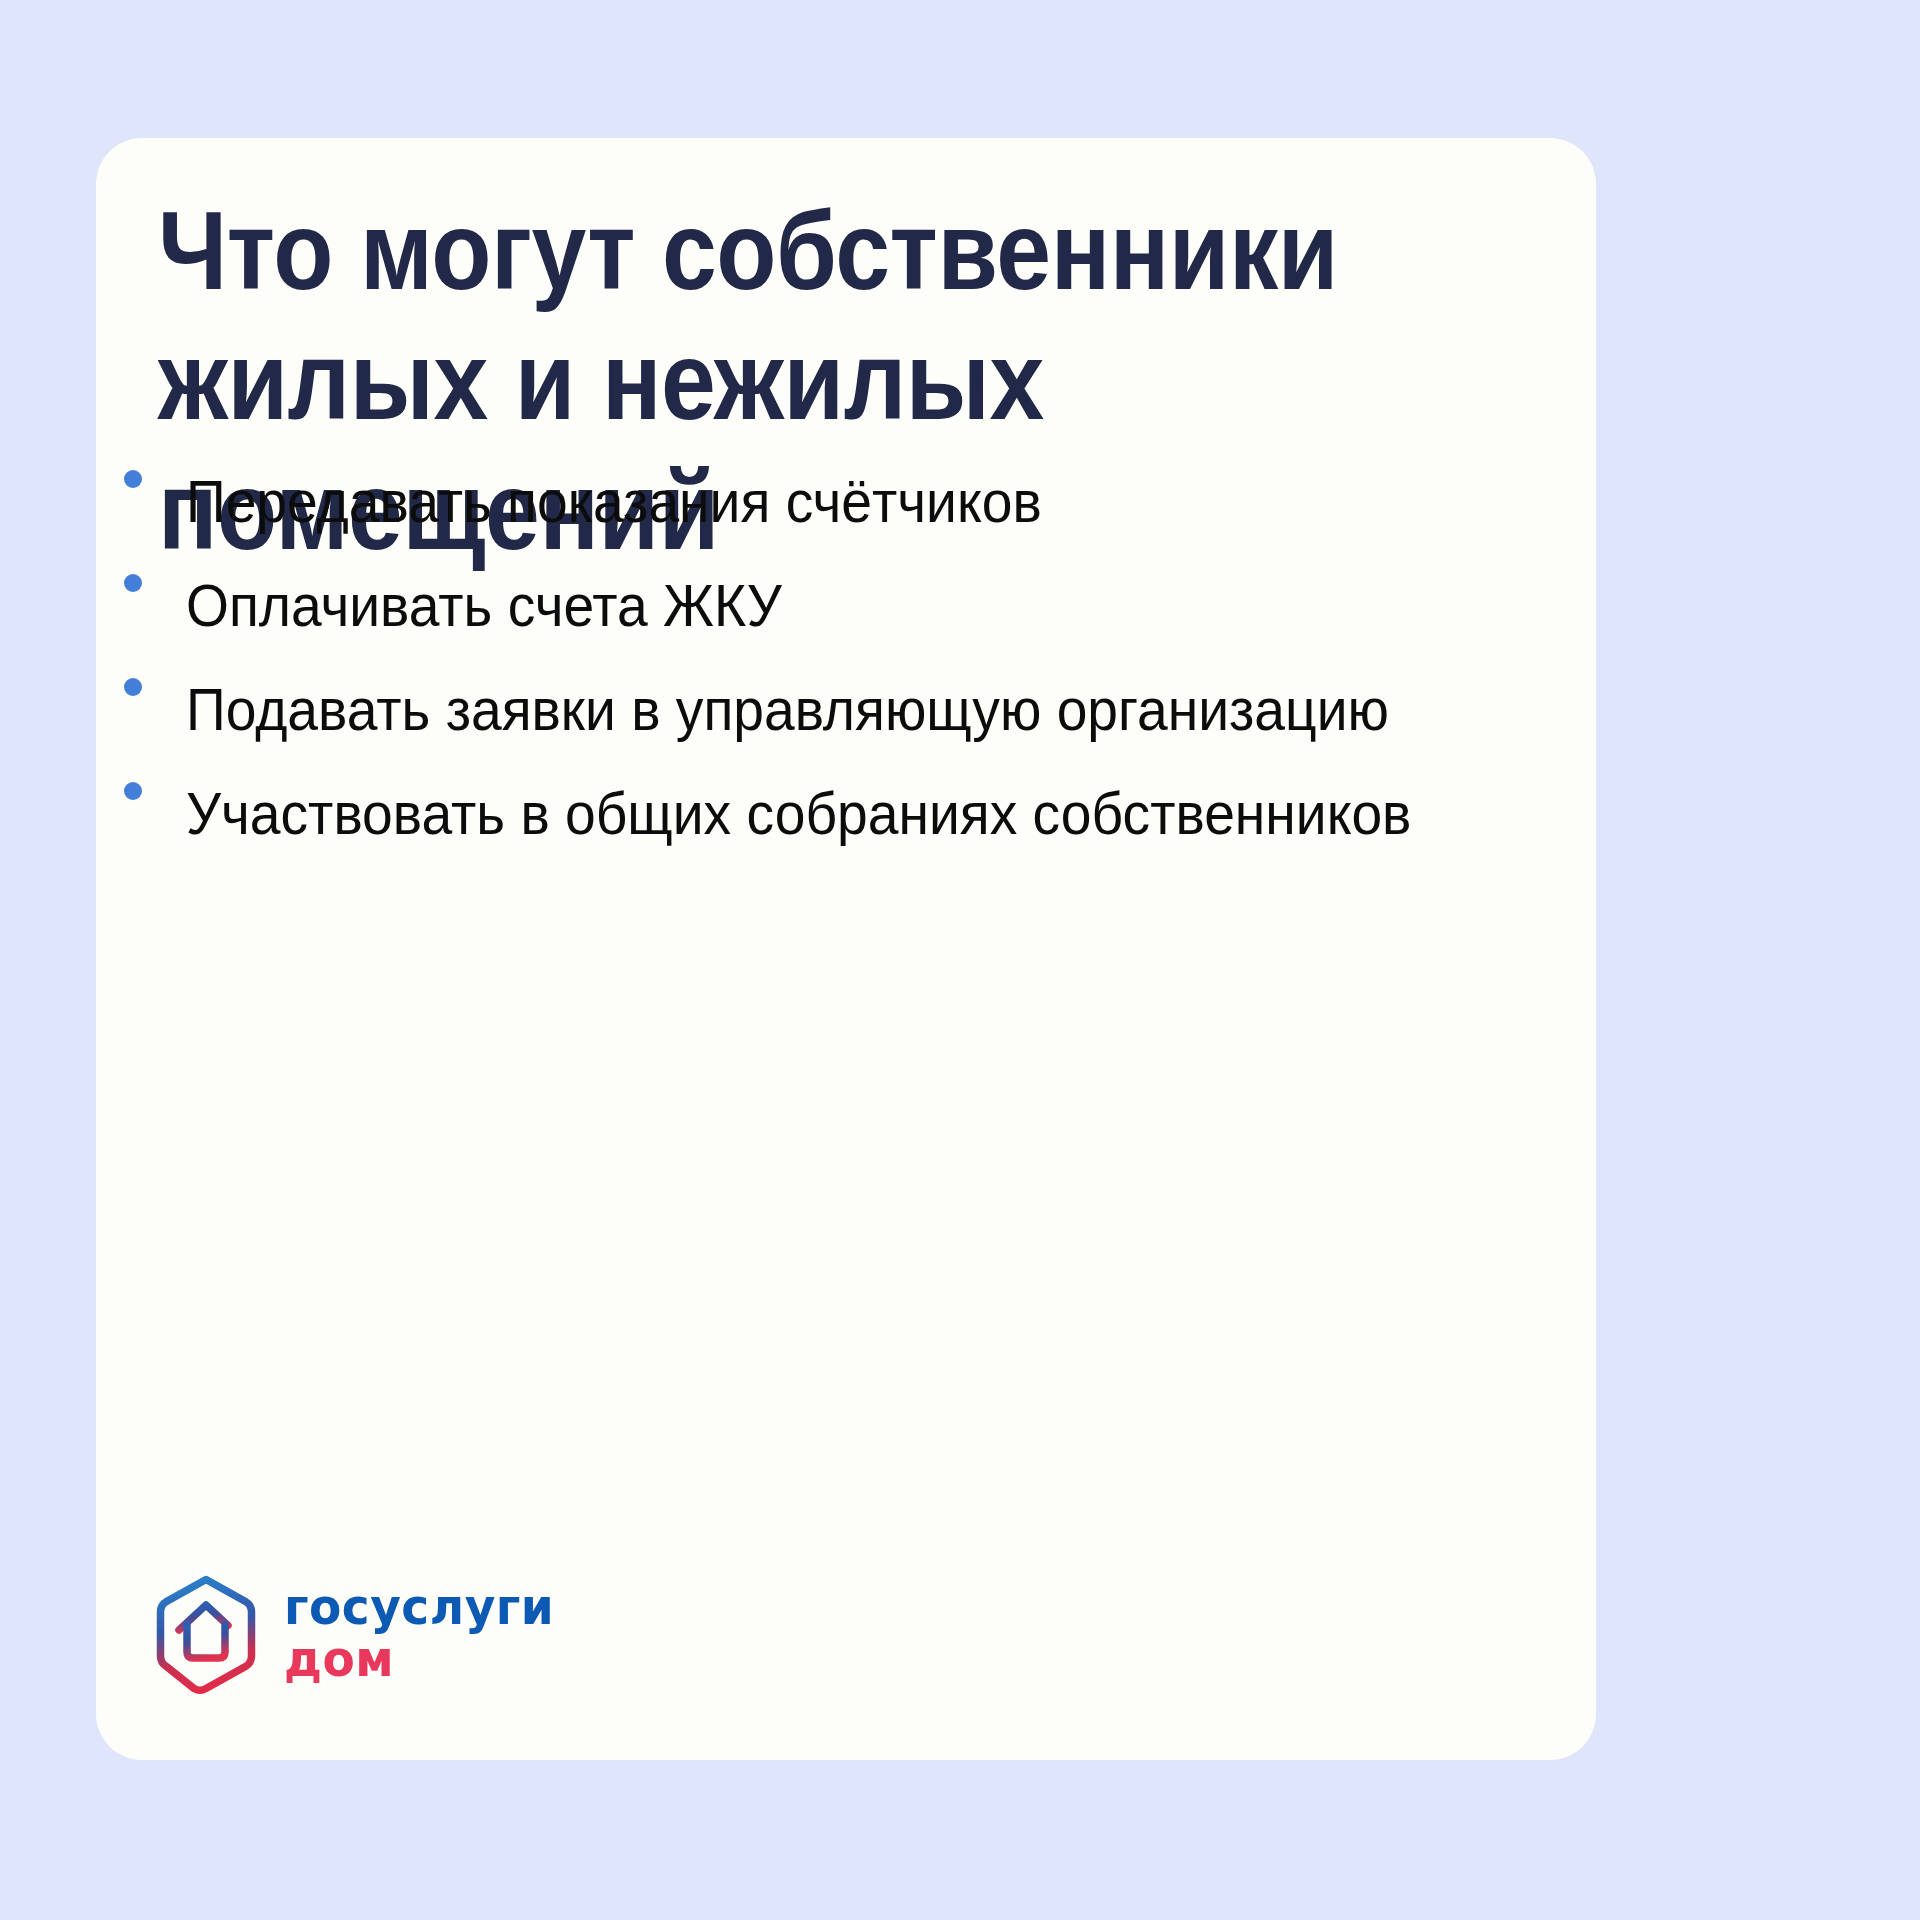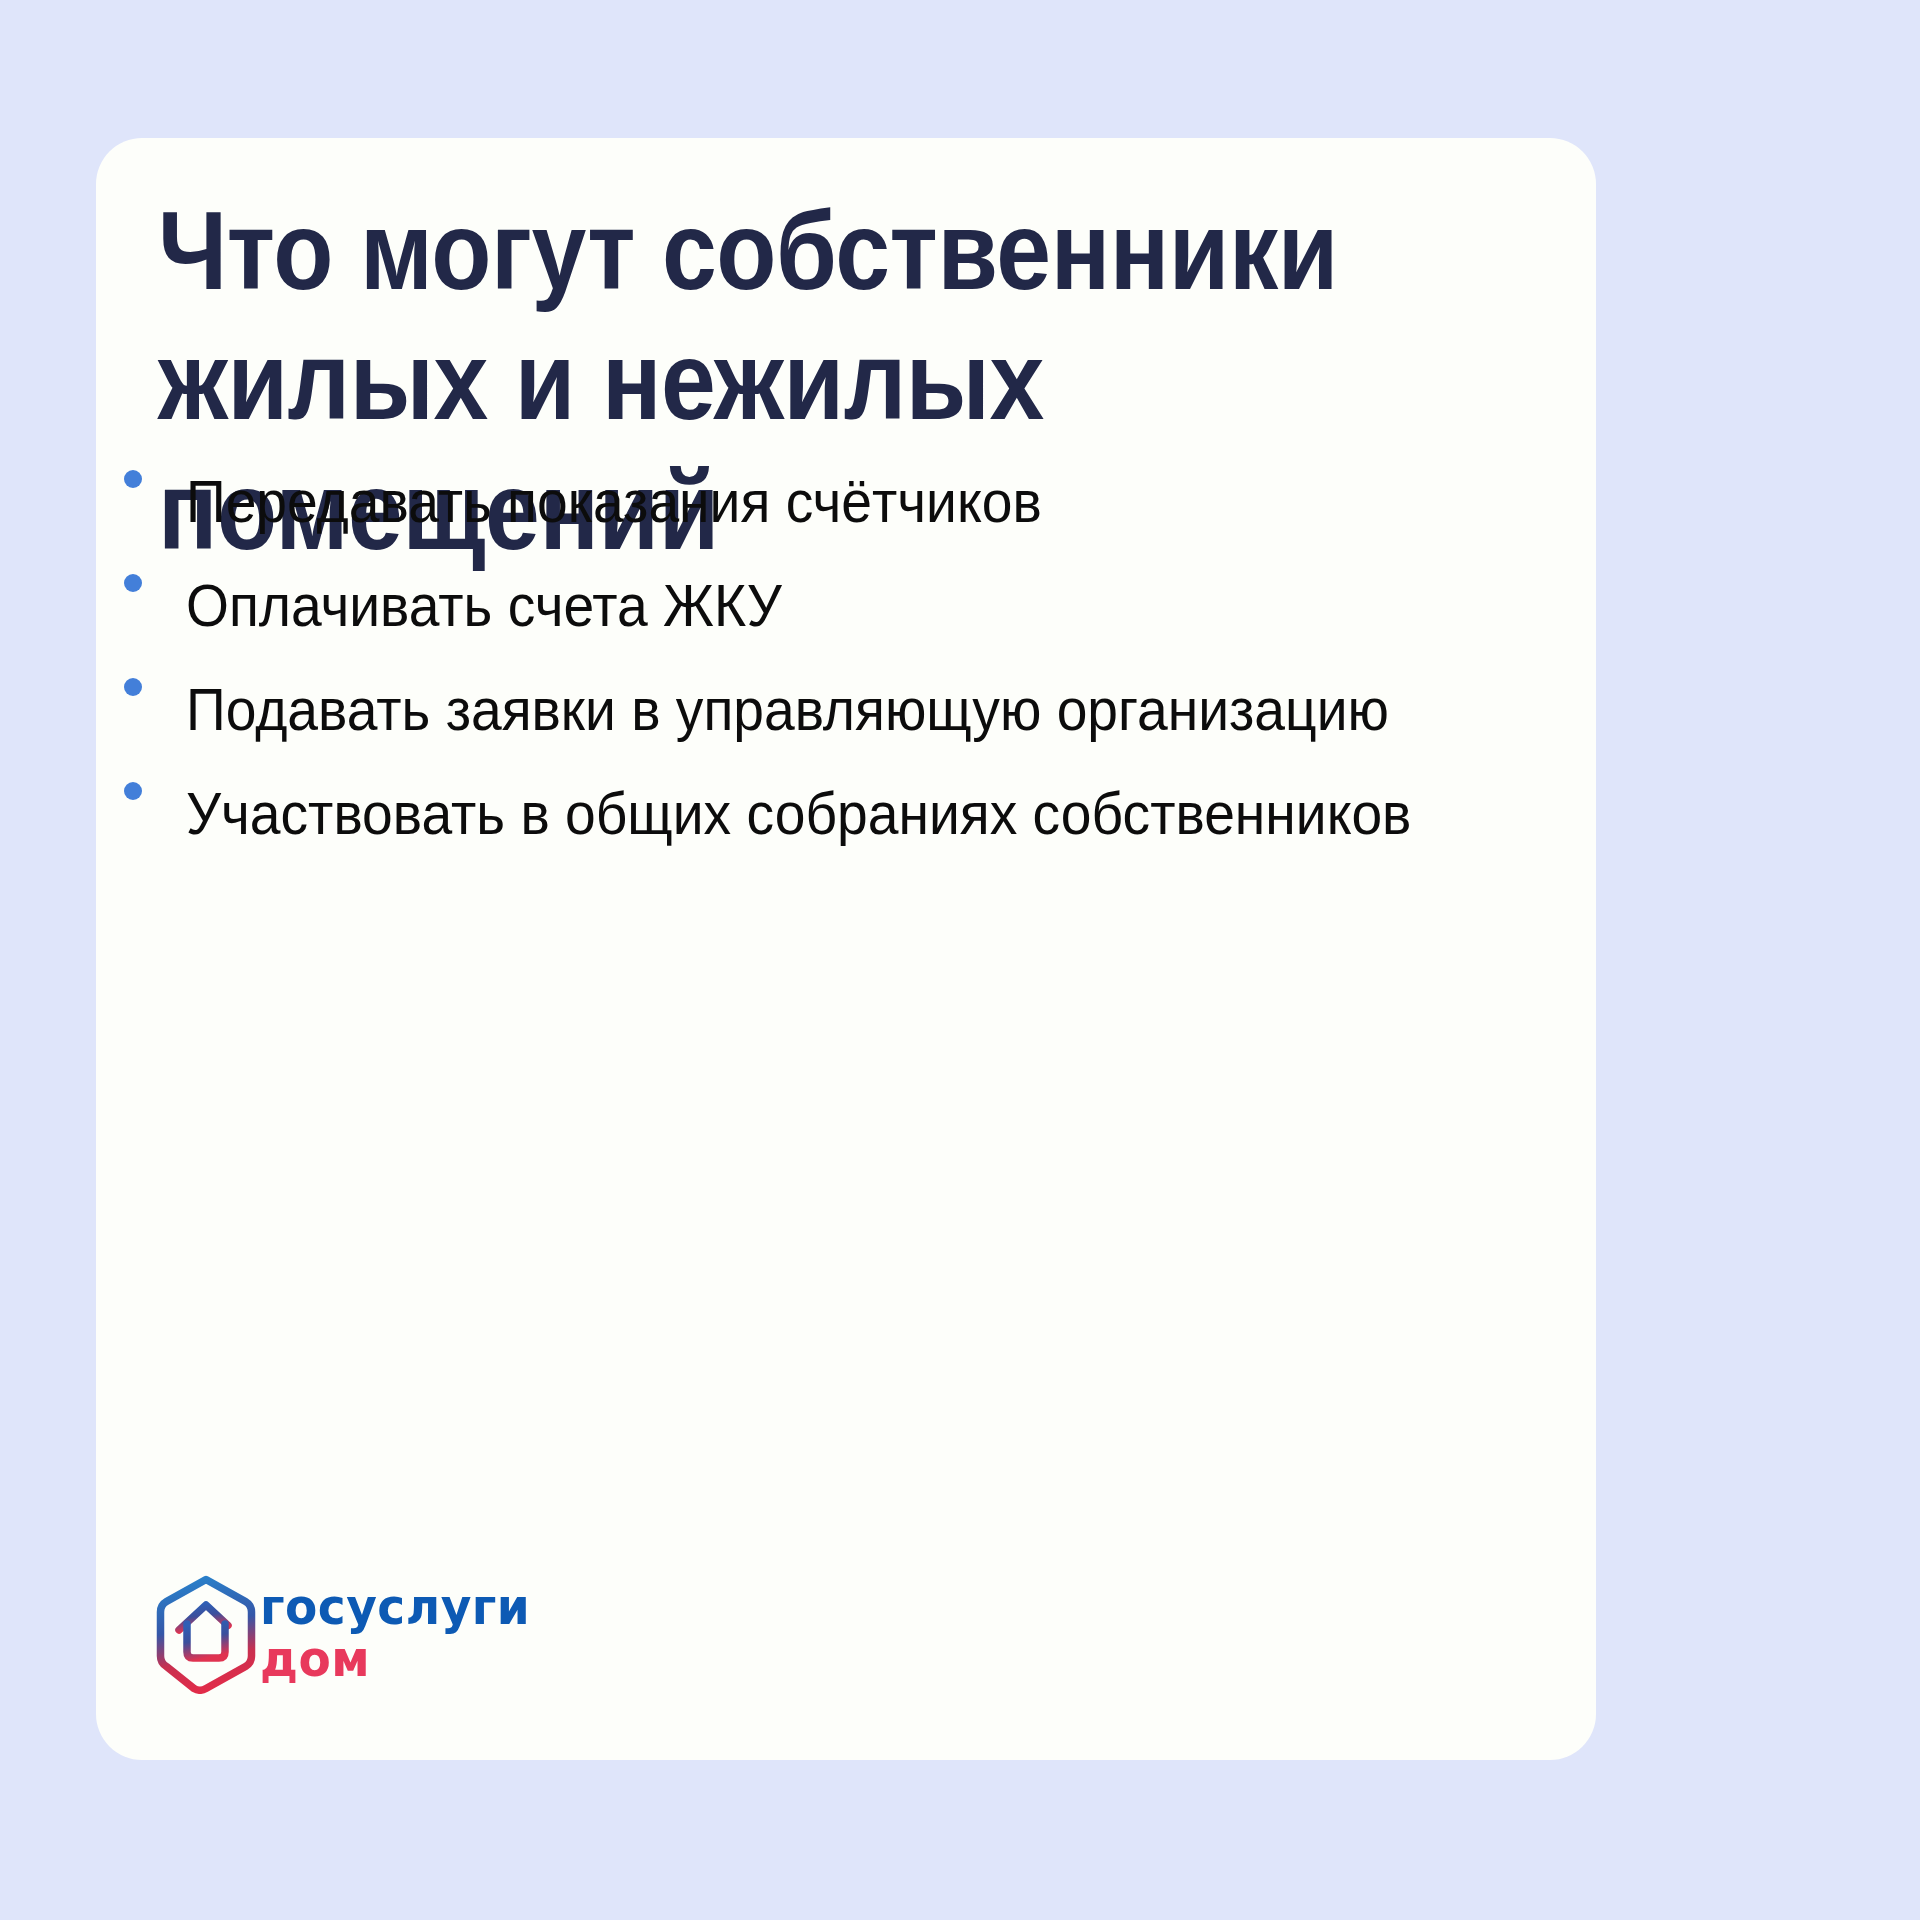--- a/index.html
+++ b/index.html
@@ -95,20 +95,21 @@
     align-items: center;
   }
 
   .logo-mark {
     width: 108px;
     height: 120px;
     flex: 0 0 auto;
   }
 
   .logo-wordmark {
+    margin-left: 24px;
     display: flex;
     flex-direction: column;
     justify-content: center;
     line-height: 0.98;
   }
 
   .logo-word-top {
     color: #0d5ab4;
     font-family: "DejaVu Sans", sans-serif;
     font-weight: bold;

